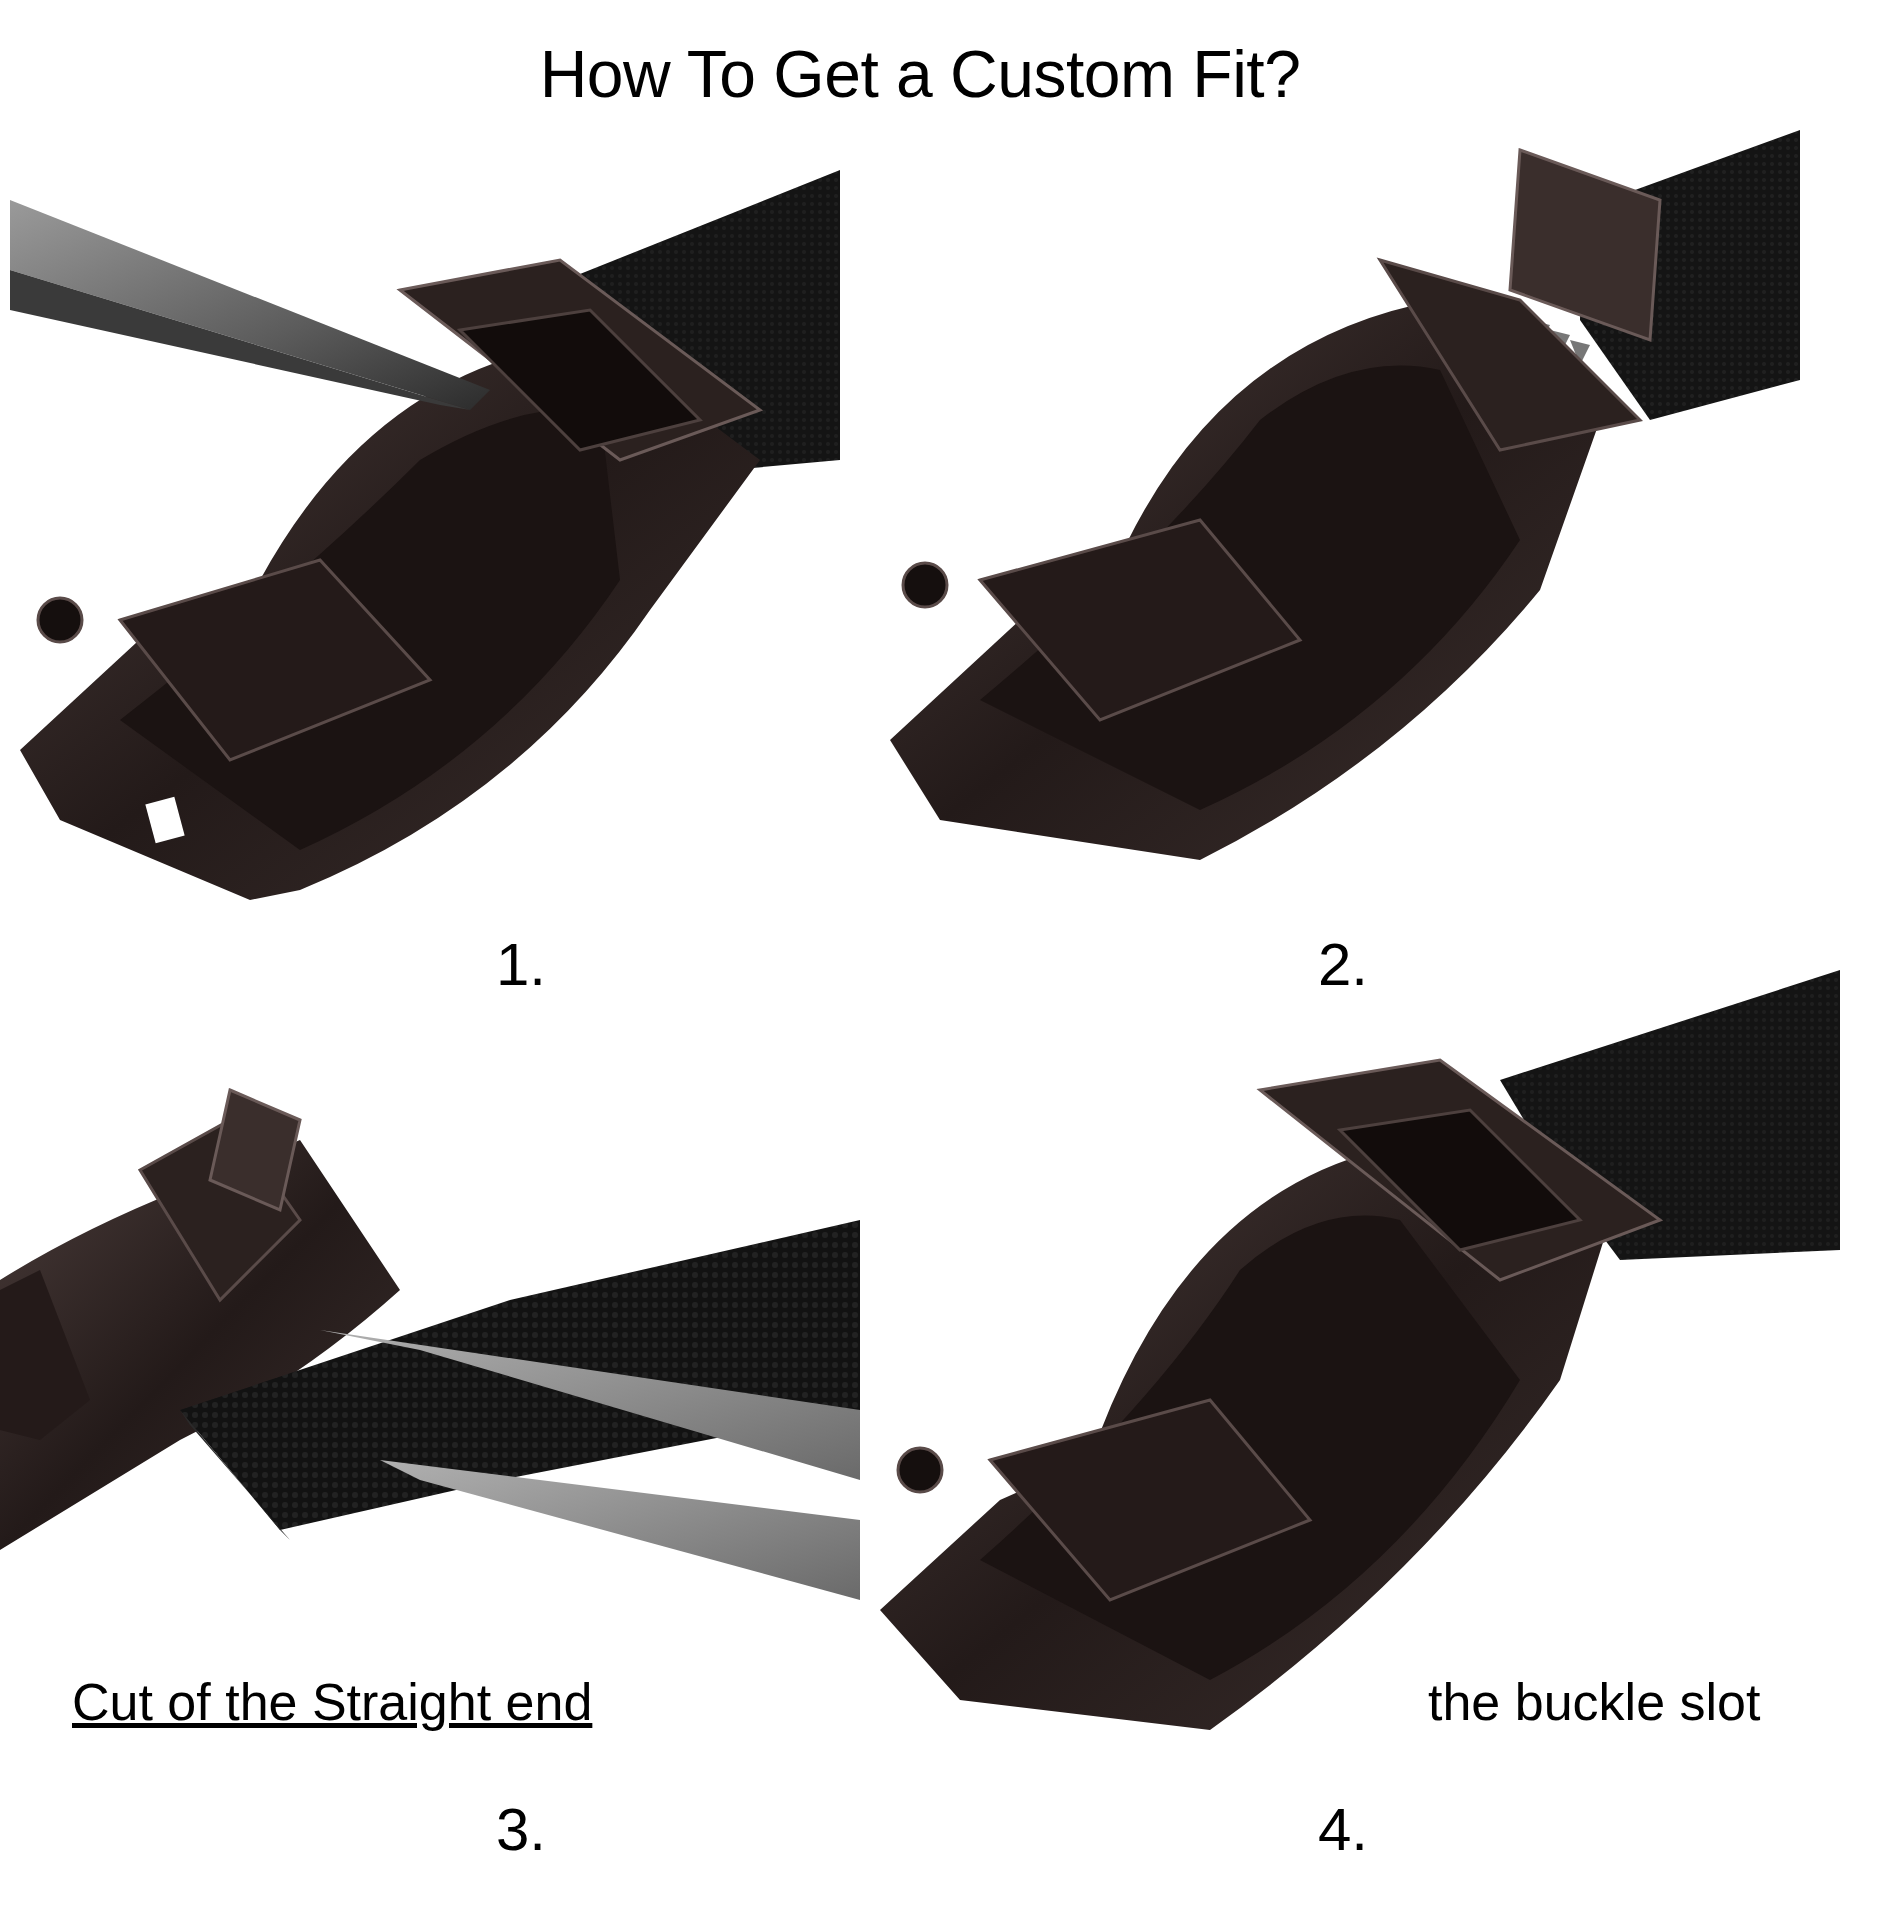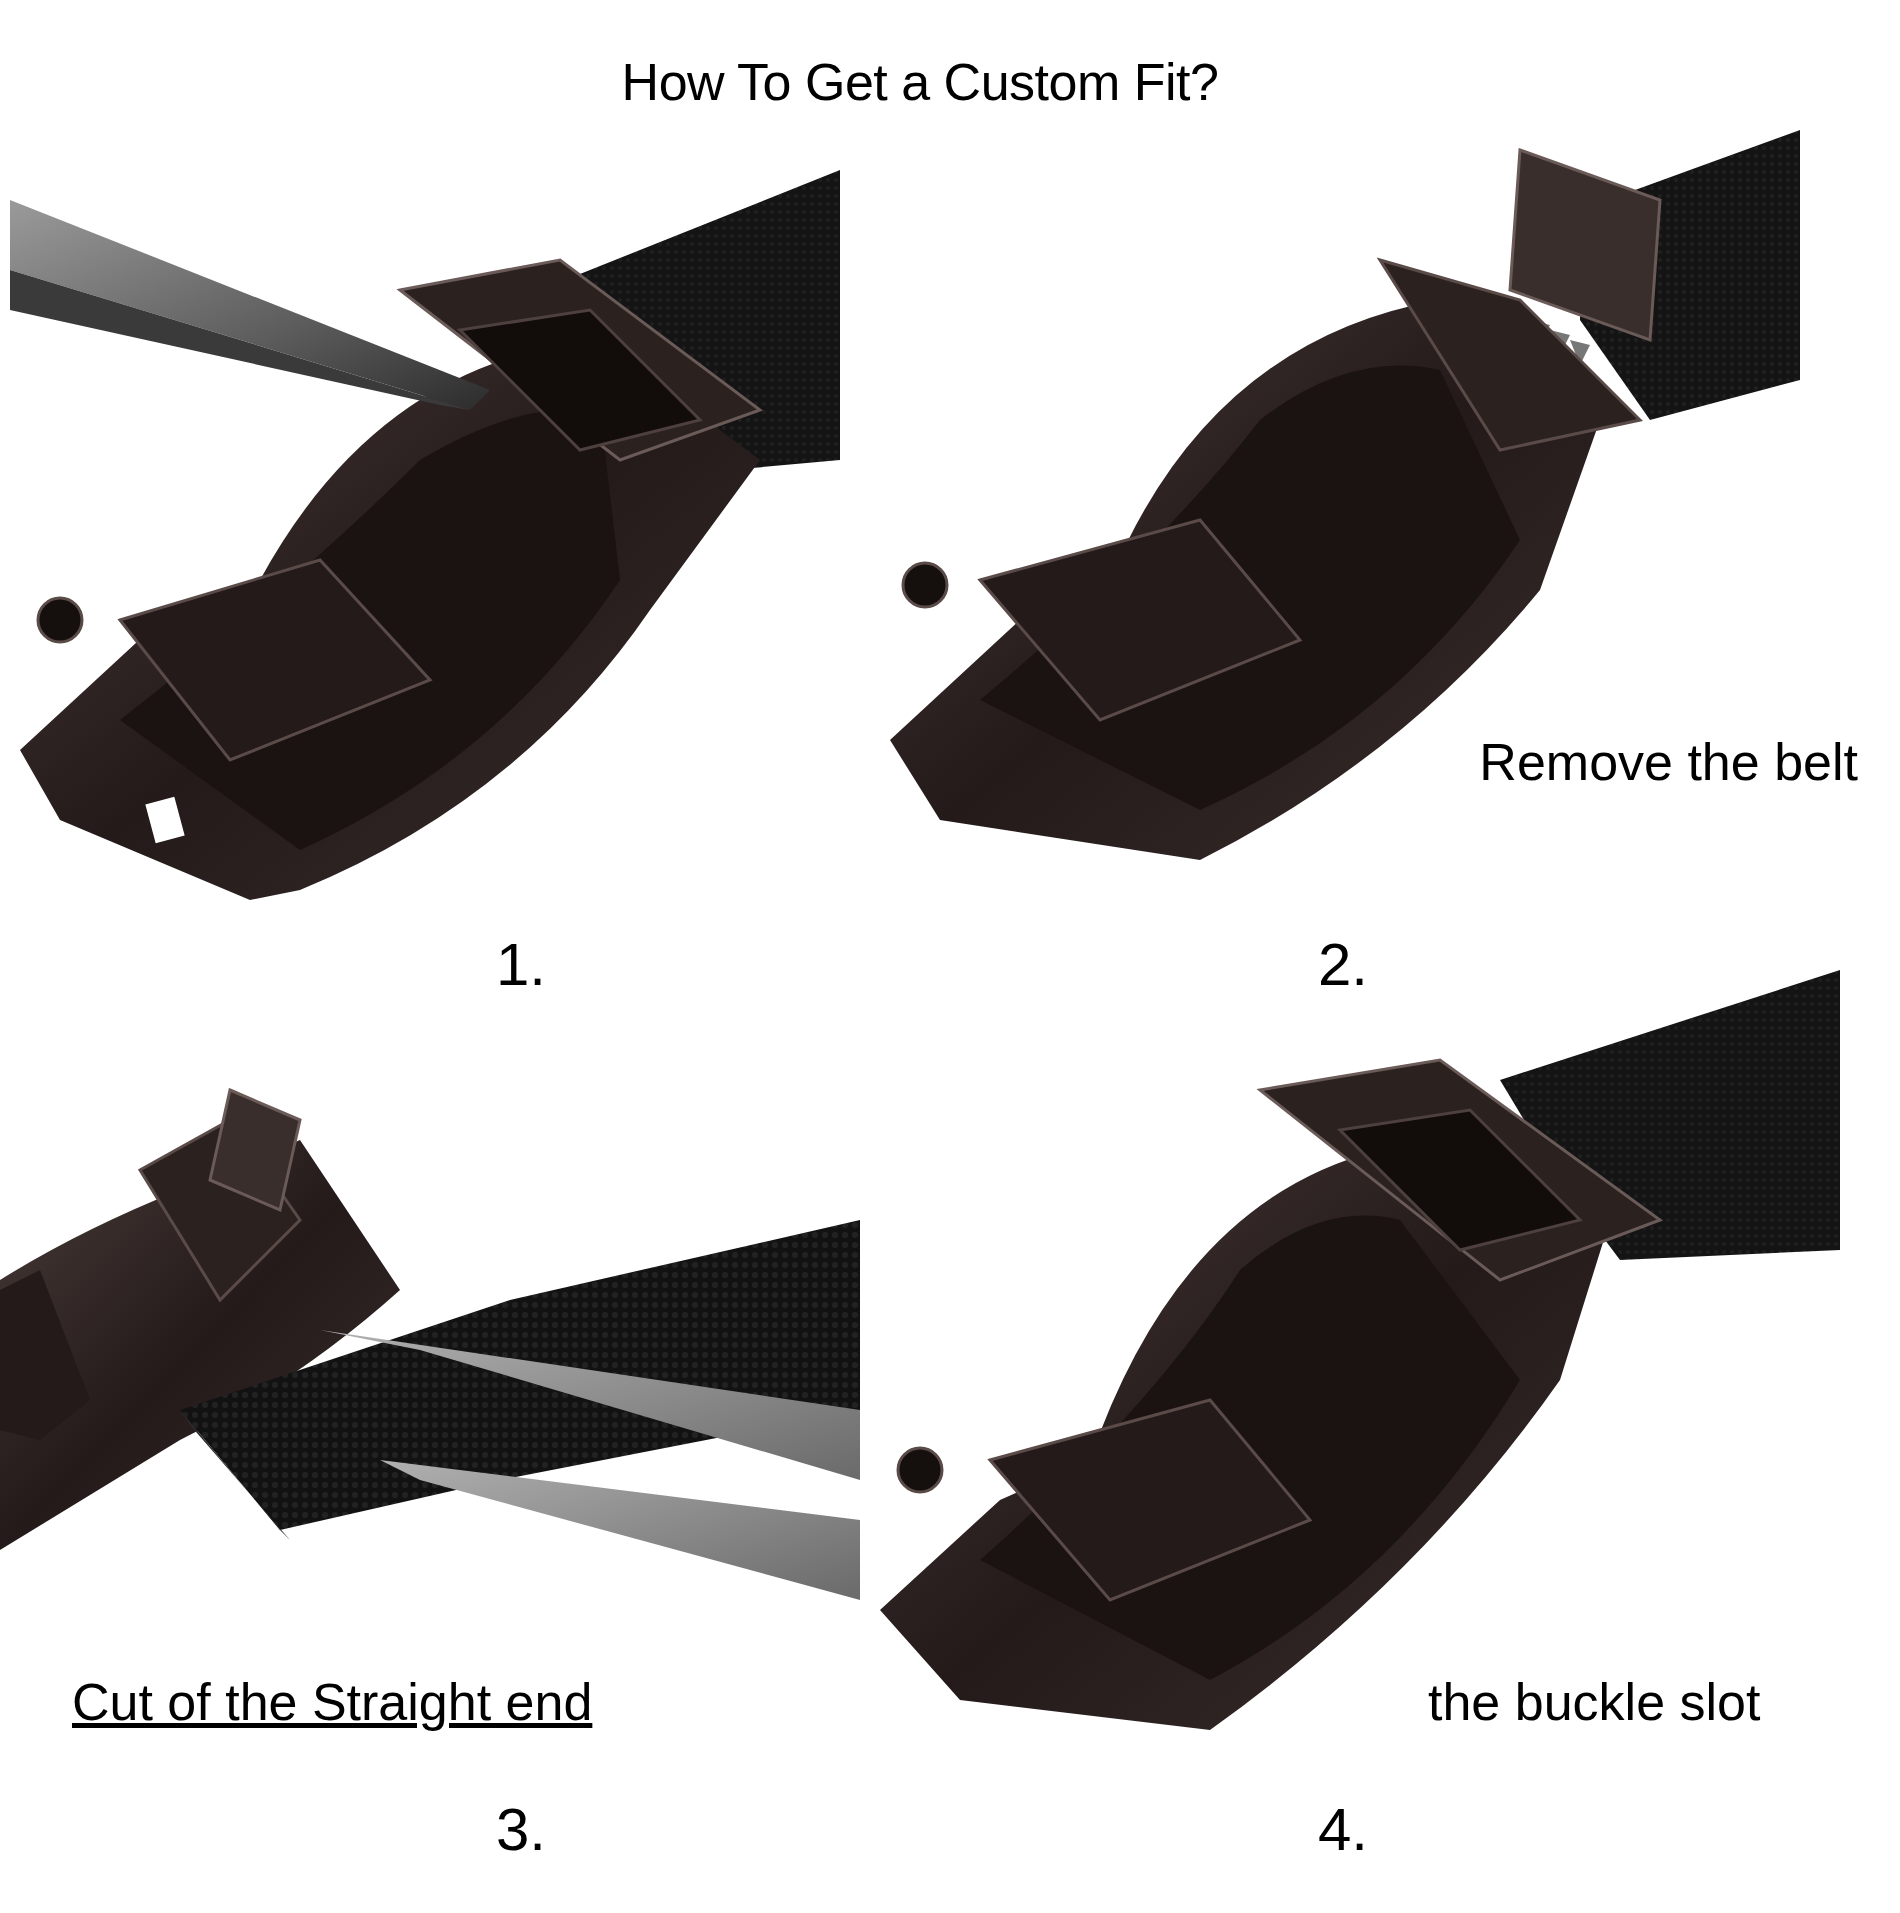--- a/index.html
+++ b/index.html
@@ -1,19 +1,19 @@
 <!DOCTYPE html>
 <html><head>
 <meta charset="utf-8">
 <style>
   html, body { margin: 0; padding: 0; background: #ffffff; }
   body { width: 1900px; height: 1913px; position: relative; overflow: hidden;
          font-family: "Liberation Sans", sans-serif; color: #000; }
-  .title { position: absolute; left: 0; width: 1840px; top: 52px; text-align: center;
-           font-size: 52px; letter-spacing: -0.5px; }
+  .title { position: absolute; left: 0; width: 1840px; top: 36px; text-align: center;
+           font-size: 66px; letter-spacing: -0.5px; }
   .panel { position: absolute; }
   .panel svg { display: block; width: 100%; height: 100%; }
   .caption { position: absolute; font-size: 52px; line-height: 68px; }
   .num { position: absolute; font-size: 60px; }
   #p1 { left: 0; top: 160px; width: 860px; height: 760px; }
   #p2 { left: 880px; top: 120px; width: 1000px; height: 780px; }
   #p3 { left: 0; top: 1080px; width: 860px; height: 600px; }
   #p4 { left: 880px; top: 960px; width: 1000px; height: 820px; }
   #cap2 { right: 42px; top: 728px; text-align: right; }
   #cap3 { left: 72px; top: 1668px; text-decoration: underline; }
@@ -87,21 +87,20 @@
         <polygon points="650,200 670,205 660,225"></polygon>
       <polygon points="670,210 690,215 680,235"></polygon>
         <polygon points="690,220 710,225 700,245"></polygon>
     </g>
     <polygon points="500,140 640,180 760,300 620,330" fill="#2b211f" stroke="#5a4b49" stroke-width="3"></polygon>
     <polygon points="100,460 320,400 420,520 220,600" fill="#241a19" stroke="#5a4b49" stroke-width="3"></polygon>
     <circle cx="45" cy="465" r="22" fill="#150f0e" stroke="#5a4b49" stroke-width="3"></circle>
   </svg>
 </div>
 <div class="caption" id="cap2">
-  <div>Remove the belt</div>
 </div>
 
 <div class="panel" id="p3">
   <svg viewBox="0 0 860 600">
     <defs>
       <linearGradient id="metal3" x1="0" y1="0" x2="1" y2="1">
         <stop offset="0" stop-color="#4a3c3a"></stop>
           <stop offset="0.5" stop-color="#231a19"></stop>
           <stop offset="1" stop-color="#3b2f2d"></stop>
       </linearGradient>

